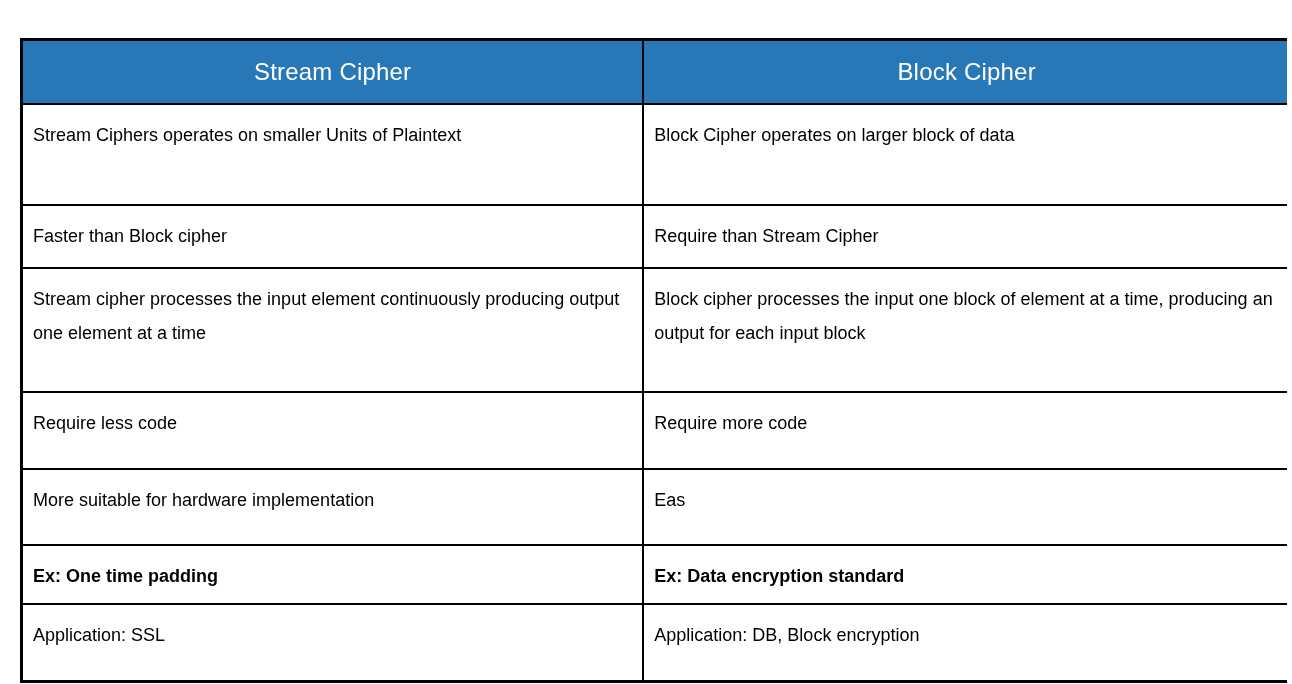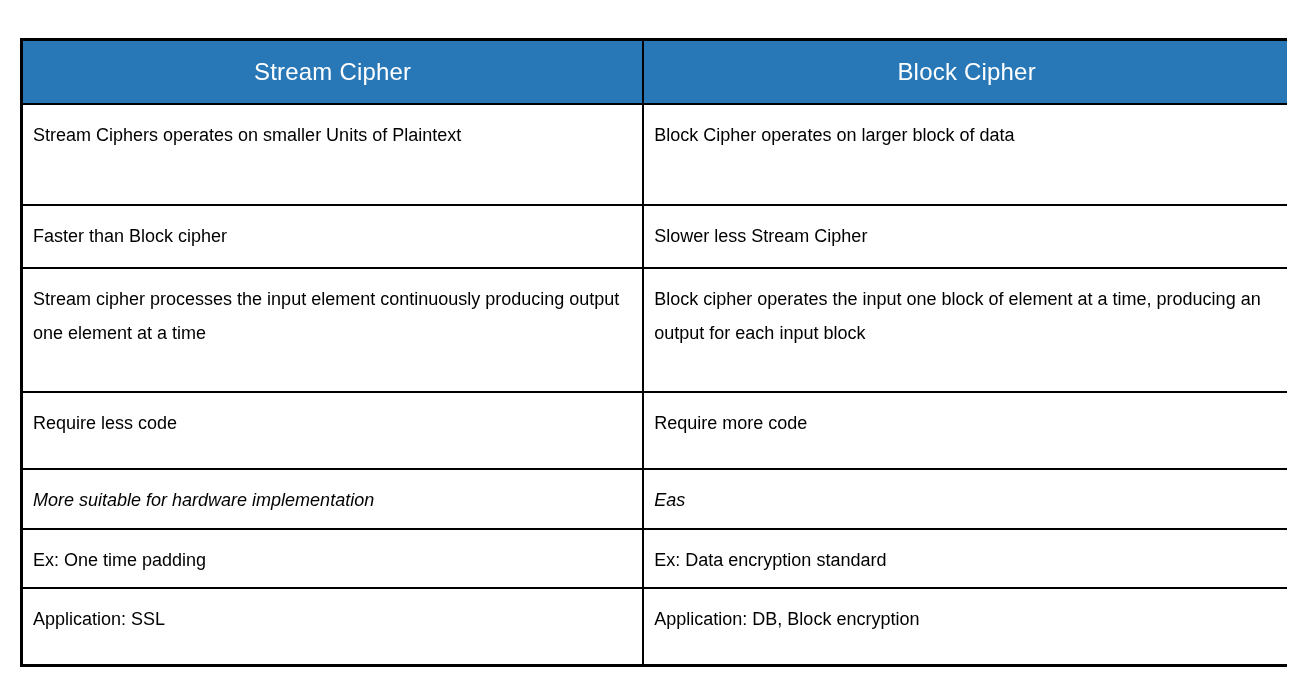--- a/index.html
+++ b/index.html
@@ -45,22 +45,22 @@
     line-height: 34px;
     vertical-align: top;
     text-align: left;
     border: 2px solid var(--border-color);
     padding: 13px 16px 10px 10px;
   }
   tbody tr:nth-child(1) { height: 101px; }
   tbody tr:nth-child(2) { height: 63px; margin-top: 24px; }
   tbody tr:nth-child(3) { height: 124px; }
   tbody tr:nth-child(4) { height: 77px; }
-  tbody tr:nth-child(5) { height: 60px; font-style: italic; }
-  tbody tr:nth-child(6) { height: 48px; }
+  tbody tr:nth-child(5) { height: 76px; }
+  tbody tr:nth-child(6) { height: 48px; font-weight: bold; }
   tbody tr:nth-child(7) { height: 78px; }
 </style>
 </head>
 <body>
 
 <div class="page">
   <table class="cipher-table">
     <colgroup>
       <col class="c1">
       <col class="c2">
@@ -71,25 +71,25 @@
         <th>Block Cipher</th>
       </tr>
     </thead>
     <tbody>
       <tr>
         <td>Stream Ciphers operates on smaller Units of Plaintext</td>
         <td>Block Cipher operates on larger block of data</td>
       </tr>
       <tr>
         <td>Faster than Block cipher</td>
-        <td>Slower less Stream Cipher</td>
+        <td>Require than Stream Cipher</td>
       </tr>
       <tr>
         <td>Stream cipher processes the input element continuously producing output one element at a time</td>
-        <td>Block cipher operates the input one block of element at a time, producing an output for each input block</td>
+        <td>Block cipher processes the input one block of element at a time, producing an output for each input block</td>
       </tr>
       <tr>
         <td>Require less code</td>
         <td>Require more code</td>
       </tr>
       <tr>
         <td>More suitable for hardware implementation</td>
         <td>Eas</td>
       </tr>
       <tr>

